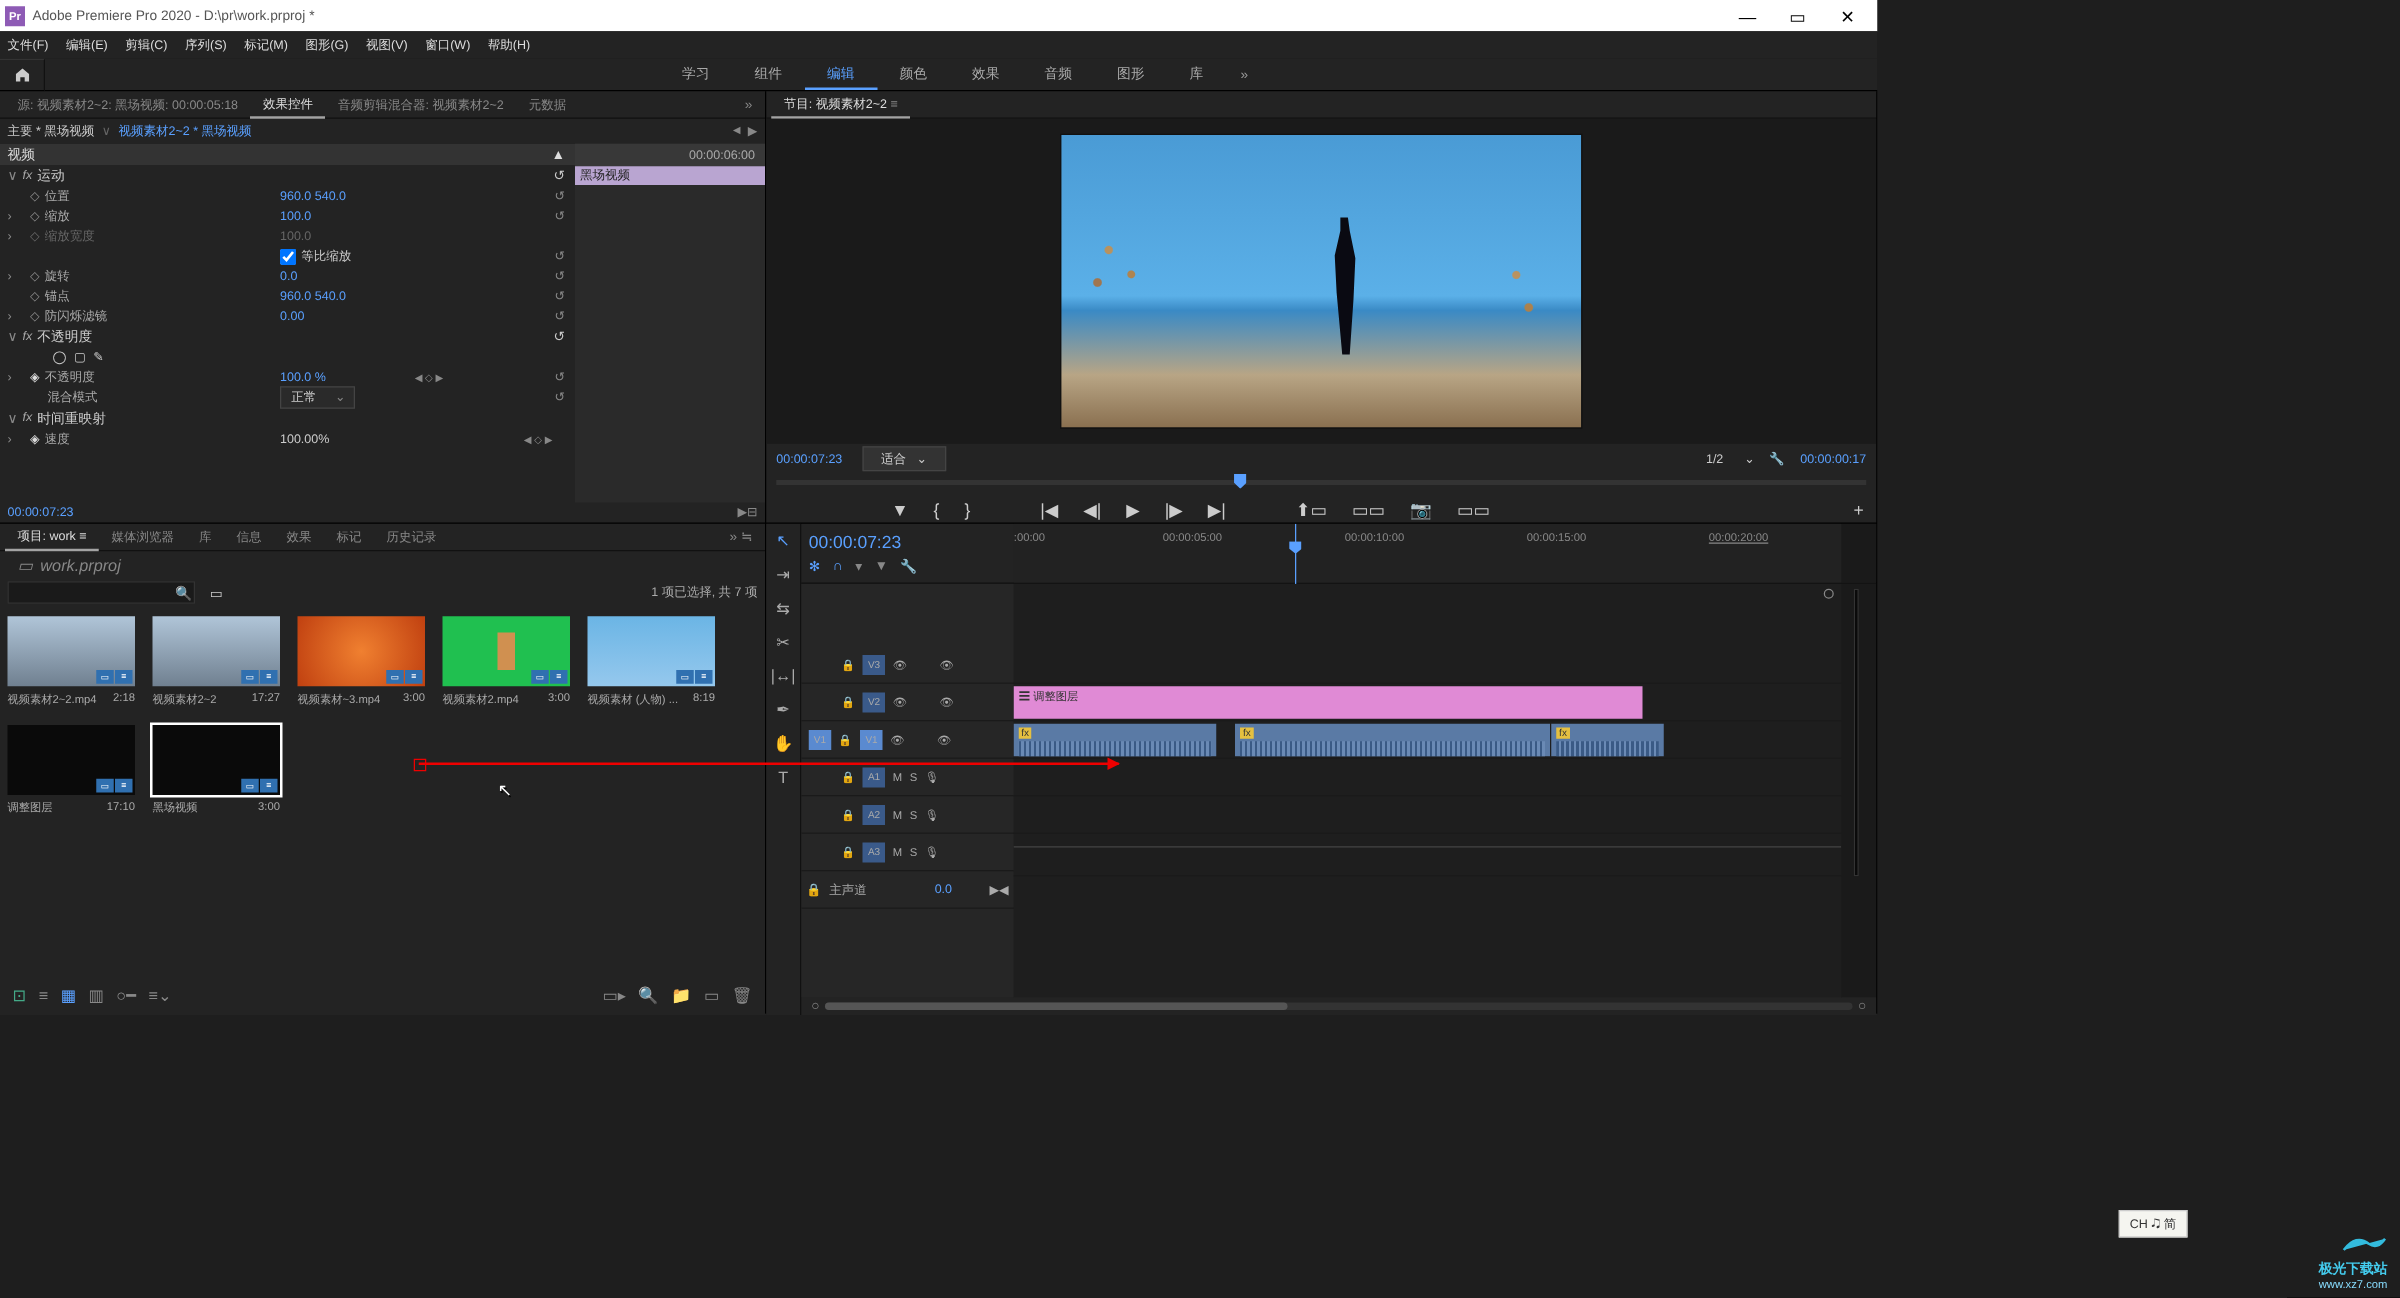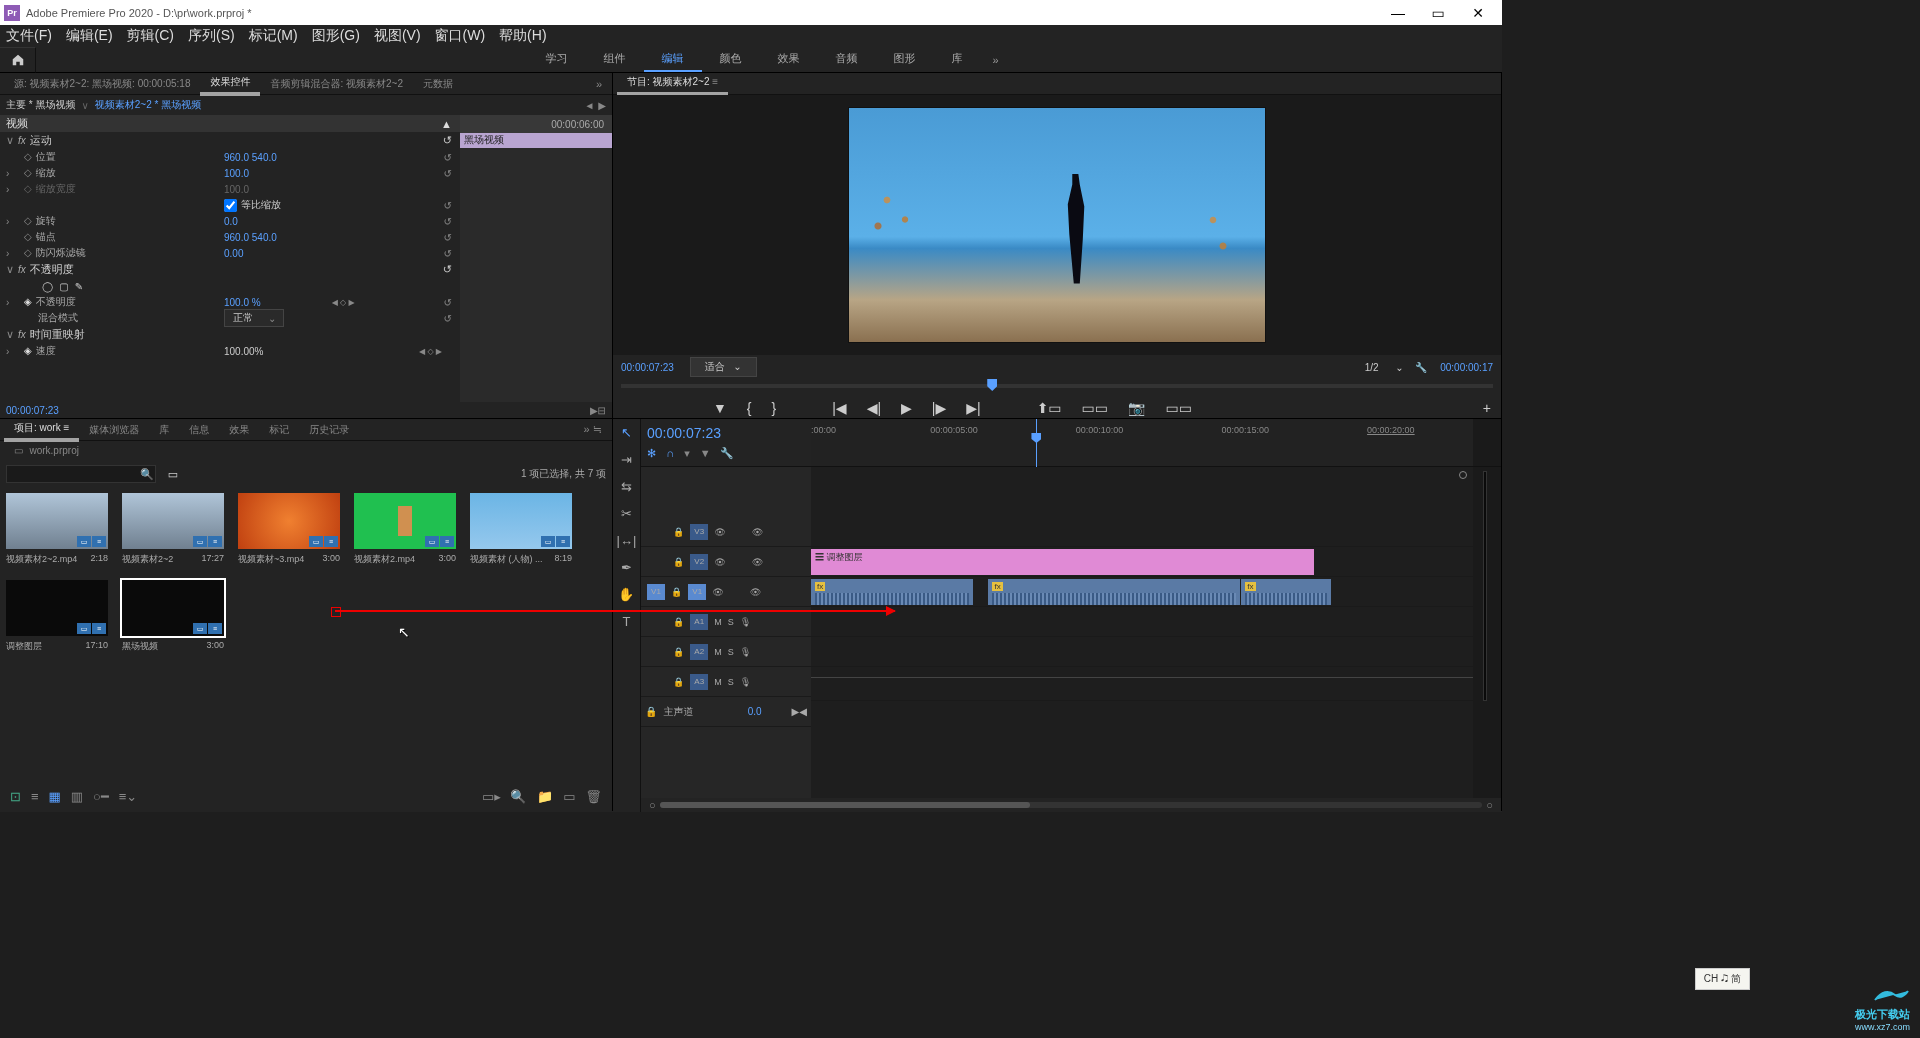--- a/index.html
+++ b/index.html
@@ -6,38 +6,38 @@
 body { background: #1e1e1e; color: #ccc; font-size: 11px; width: 1502px; height: 812px; overflow: hidden; }
 
 
 .titlebar { height: 25px; background: #fff; color: #000; display: flex; align-items: center; padding: 0 4px; }
 .titlebar .app-icon { width: 16px; height: 16px; background: #8e5bb5; margin-right: 6px; display: flex; align-items: center; justify-content: center; color: #fff; font-size: 9px; font-weight: bold; }
 .titlebar .title-text { flex: 1; font-size: 11px; color: #555; }
 .titlebar .win-btn { width: 40px; height: 25px; display: flex; align-items: center; justify-content: center; font-size: 14px; cursor: pointer; }
 
 
 .menubar { height: 22px; background: #232323; display: flex; align-items: center; padding: 0 6px; }
-.menubar span { margin-right: 14px; font-size: 14px; color: #ddd; cursor: pointer; }
+.menubar span { margin-right: 14px; font-size: 10px; color: #ddd; cursor: pointer; }
 
 
 .workspace-row { height: 26px; background: #232323; display: flex; align-items: center; border-bottom: 1px solid #000; }
 .home-icon { width: 36px; height: 26px; display: flex; align-items: center; justify-content: center; cursor: pointer; border-right: 1px solid #111; border-top: 1px solid #333; border-bottom: 1px solid #000; }
 .workspace-tabs { display: flex; margin-left: auto; margin-right: auto; }
 .workspace-tab { padding: 4px 18px; color: #aaa; cursor: pointer; font-size: 11px; }
 .workspace-tab.active { color: #5aa0ff; border-bottom: 2px solid #5aa0ff; }
 .ws-overflow { width: 30px; text-align: center; color: #999; }
 
 
 .main-grid { display: grid; grid-template-columns: 612px 888px; grid-template-rows: 345px 393px; height: 738px; gap: 1px; background: #000; }
 
 
 .panel { background: #232323; display: flex; flex-direction: column; overflow: hidden; }
 .panel-tabs { height: 22px; display: flex; align-items: center; padding: 0 4px; border-bottom: 1px solid #111; }
 .panel-tab { padding: 3px 10px; color: #888; cursor: pointer; font-size: 10px; }
-.panel-tab.active { color: #ddd; border-bottom: 4px solid #a3a3a3; }
+.panel-tab.active { color: #ddd; border-bottom: 2px solid #a3a3a3; }
 .panel-tab-menu { margin-left: auto; color: #888; padding: 0 6px; cursor: pointer; }
 
 
 .ec-header { height: 20px; display: flex; align-items: center; padding: 0 6px; font-size: 10px; }
 .ec-header .link { color: #5aa0ff; }
 .ec-header .arrow { margin-left: auto; color: #888; display: flex; gap: 4px; }
 .ec-body { display: flex; flex: 1; }
 .ec-left { width: 460px; overflow-y: auto; }
 .ec-right { flex: 1; background: #2a2a2a; }
 .ec-row { display: flex; align-items: center; height: 16px; padding-left: 6px; font-size: 10px; }
@@ -65,21 +65,21 @@
 .program-status .right-group { margin-left: auto; display: flex; align-items: center; gap: 12px; }
 .program-scrub { height: 14px; position: relative; margin: 0 8px; }
 .program-scrub .track { height: 4px; background: #333; margin-top: 5px; }
 .program-scrub .playhead { position: absolute; left: 42%; top: 0; width: 10px; height: 12px; background: #5aa0ff; clip-path: polygon(0 0, 100% 0, 100% 60%, 50% 100%, 0 60%); }
 .program-controls { height: 30px; display: flex; align-items: center; justify-content: center; gap: 20px; font-size: 14px; color: #ccc; }
 .program-controls span { cursor: pointer; }
 .program-controls .plus { margin-left: auto; margin-right: 10px; }
 
 
 .project-body { flex: 1; display: flex; flex-direction: column; padding: 4px 6px; }
-.project-file { height: 18px; font-size: 10px; color: #888; padding-left: 30px; }
+.project-file { height: 18px; font-size: 13px; color: #888; padding-left: 30px; font-style: italic; }
 .project-search { height: 22px; display: flex; align-items: center; }
 .project-search input { width: 150px; background: #1a1a1a; border: 1px solid #333; color: #ccc; height: 18px; padding: 0 18px 0 4px; font-size: 10px; }
 .project-search .mag { margin-left: -16px; color: #888; }
 .project-search .status { margin-left: auto; font-size: 10px; color: #aaa; }
 .thumbs { display: flex; flex-wrap: wrap; gap: 14px; margin-top: 8px; }
 .thumb-item { width: 102px; }
 .thumb-img { width: 102px; height: 56px; background: #555; position: relative; cursor: pointer; }
 .thumb-img.selected { outline: 2px solid #fff; }
 .thumb-img .badge { position: absolute; bottom: 2px; right: 2px; display: flex; gap: 1px; }
 .thumb-img .badge span { width: 14px; height: 11px; background: #3070b0; font-size: 7px; color: #fff; display: flex; align-items: center; justify-content: center; }

